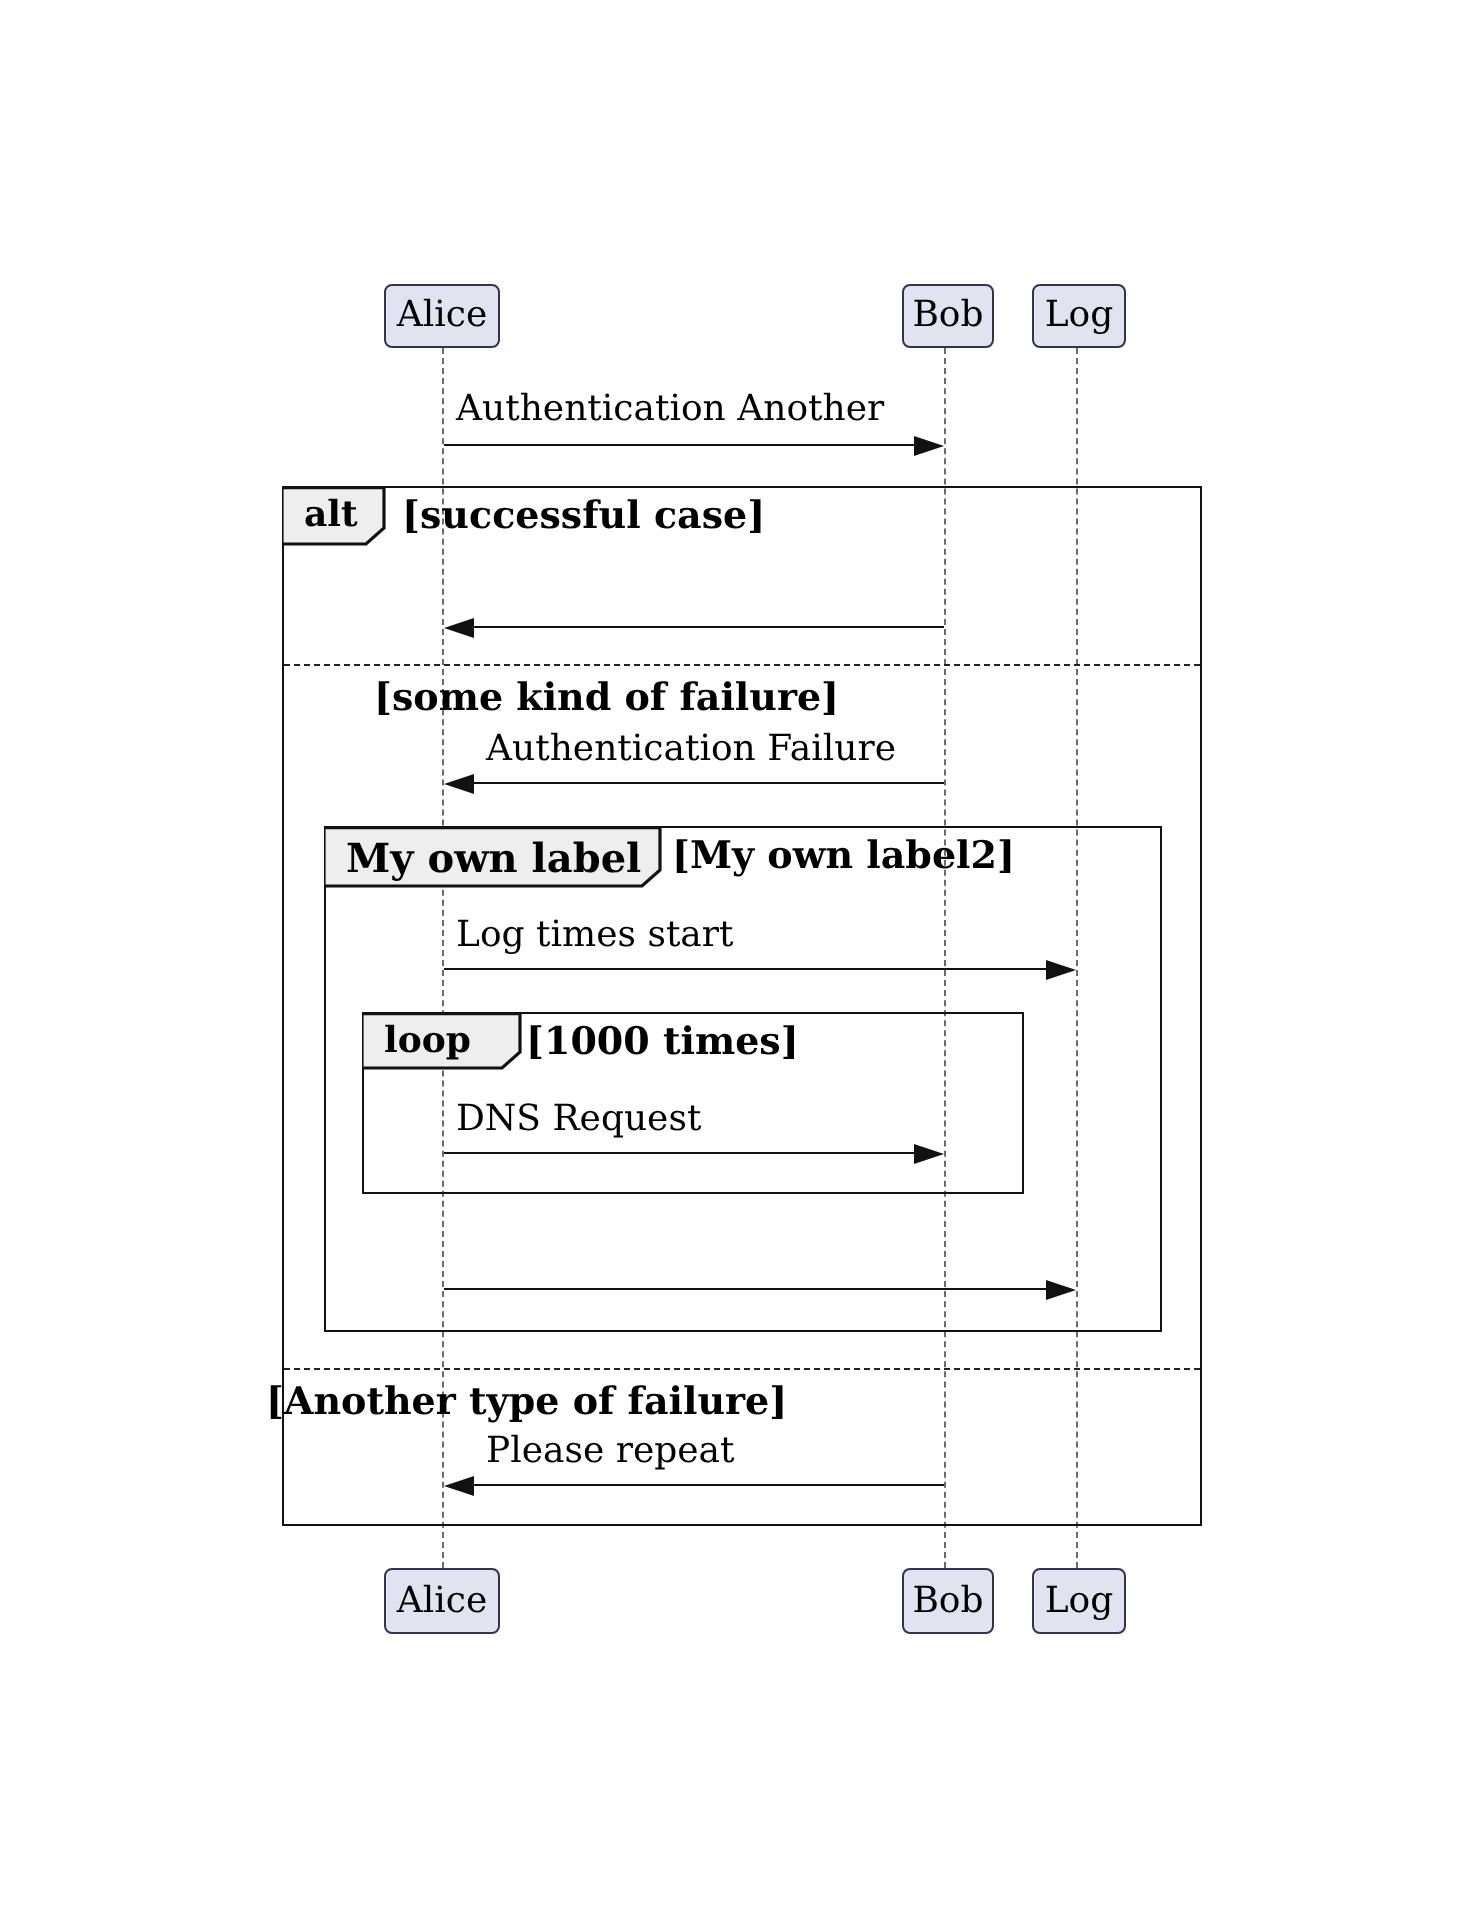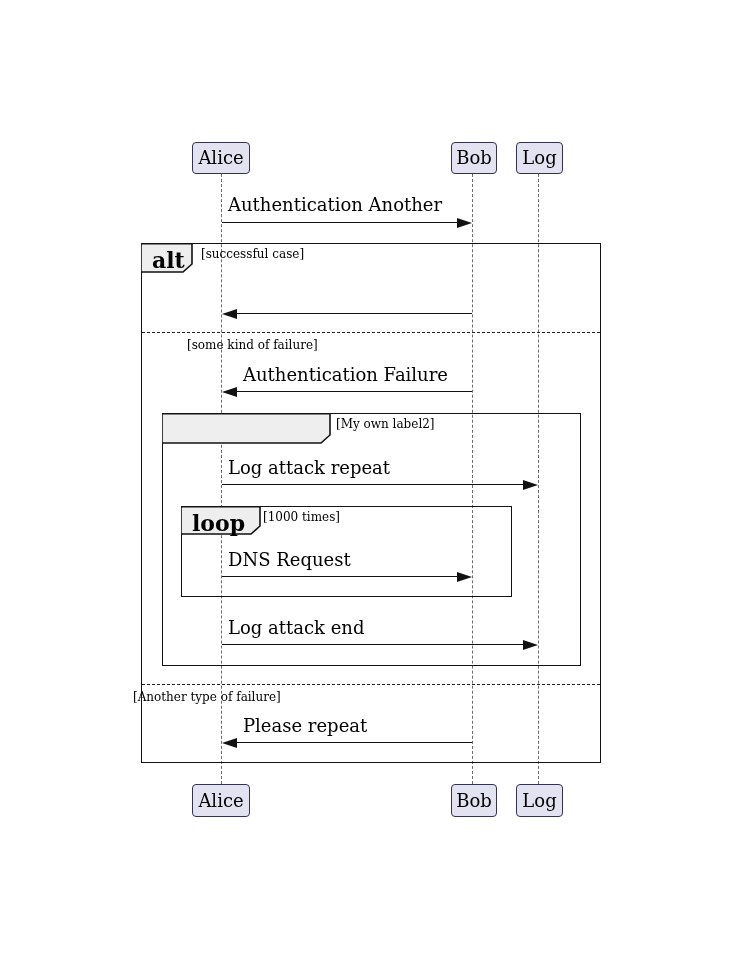--- a/index.html
+++ b/index.html
@@ -35,28 +35,28 @@
     box-sizing: border-box;
     border: 1.6px solid var(--frame-border, #111111);
     background: transparent;
   }
   .pentagon {
     position: absolute;
   }
   .pentagon-label {
     position: absolute;
     font-weight: bold;
-    font-size: 22px;
+    font-size: 18px;
     line-height: 1;
     white-space: nowrap;
   }
   .guard {
     position: absolute;
-    font-weight: normal;
-    font-size: 12px;
+    font-weight: bold;
+    font-size: 19px;
     line-height: 1.1;
     white-space: nowrap;
   }
   .divider {
     position: absolute;
     height: 0;
     border-top: 1.4px dashed #222222;
   }
   .msg-text {
     position: absolute;
@@ -131,38 +131,38 @@
   <div class="guard" style="left:147px; top:339px;margin-left:40px;">[some kind of failure]</div>
 
   <div class="msg-text" style="left:243px; top:364px;">Authentication Failure</div>
   <div class="msg-line" style="left:234px; top:391px; width:238px;"></div>
   <div class="head-left" style="left:222px; top:387px;"></div>
 
   <div class="frame" style="left:162px; top:413px; width:419px; height:253px;"></div>
   <svg class="pentagon" style="left:162px; top:413px;" width="169" height="31" viewBox="0 0 169 31">
     <polygon points="0,0.8 168,0.8 168,22 159,30 0,30" style="fill:var(--label-fill,#EEEEEE); stroke:var(--frame-border,#121212); stroke-width:1.6"></polygon>
   </svg>
+  <div class="pentagon-label" style="left:173px; top:419px; font-size:20px;">My own label</div>
   <div class="guard" style="left:336px; top:418px;">[My own label2]</div>
 
-  <div class="msg-text" style="left:228px; top:457px;">Log attack repeat</div>
+  <div class="msg-text" style="left:228px; top:457px;">Log times start</div>
   <div class="msg-line" style="left:222px; top:484px; width:304px;"></div>
   <div class="head-right" style="left:523px; top:480px;"></div>
 
   <div class="frame" style="left:181px; top:506px; width:331px; height:91px;"></div>
   <svg class="pentagon" style="left:181px; top:506px;" width="80" height="29" viewBox="0 0 80 29">
     <polygon points="0,0.8 79,0.8 79,20 70,28 0,28" style="fill:var(--label-fill,#EEEEEE); stroke:var(--frame-border,#121212); stroke-width:1.6"></polygon>
   </svg>
   <div class="pentagon-label" style="left:192px; top:512px;text-align:center;">loop</div>
   <div class="guard" style="left:263px; top:511px;">[1000 times]</div>
 
   <div class="msg-text" style="left:228px; top:549px;">DNS Request</div>
   <div class="msg-line" style="left:222px; top:576px; width:238px;"></div>
   <div class="head-right" style="left:457px; top:572px;"></div>
 
-  <div class="msg-text" style="left:228px; top:617px;">Log attack end</div>
   <div class="msg-line" style="left:222px; top:644px; width:304px;"></div>
   <div class="head-right" style="left:523px; top:640px;"></div>
 
   <div class="divider" style="left:142px; top:684px; width:458px;"></div>
   <div class="guard" style="left:133px; top:691px;">[Another type of failure]</div>
 
   <div class="msg-text" style="left:243px; top:715px;">Please repeat</div>
   <div class="msg-line" style="left:234px; top:742px; width:238px;"></div>
   <div class="head-left" style="left:222px; top:738px;"></div>
 

